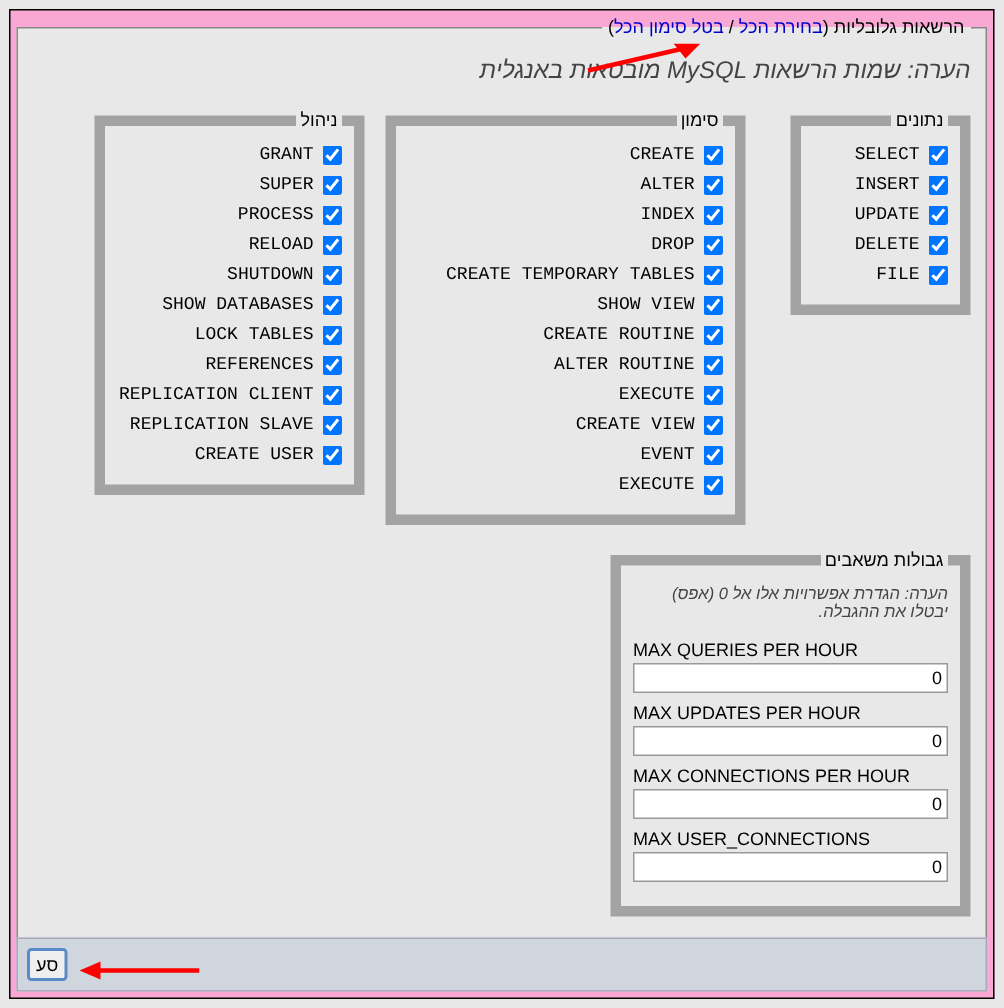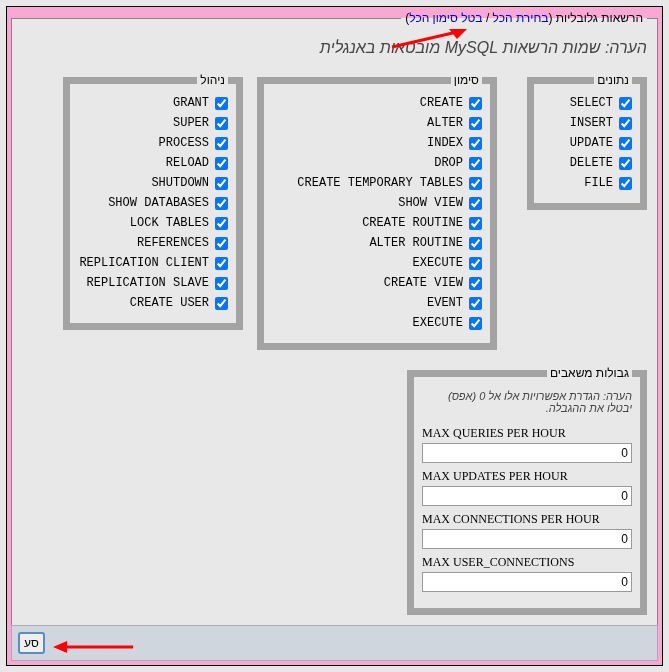--- a/index.html
+++ b/index.html
@@ -80,21 +80,21 @@
     font-style: italic;
     color: #444;
     font-size: 11px;
     margin: 4px 0 12px 0;
     text-align: right;
   }
   .limit-row {
     margin-bottom: 6px;
   }
   .limit-label {
-    font-family: Liberation Serif, serif;
+    font-family: Liberation Sans, sans-serif;
     font-size: 12px;
     direction: ltr;
     display: block;
     text-align: left;
     margin-bottom: 2px;
   }
   .limit-input {
     width: 100%;
     height: 20px;
     font-size: 12px;

